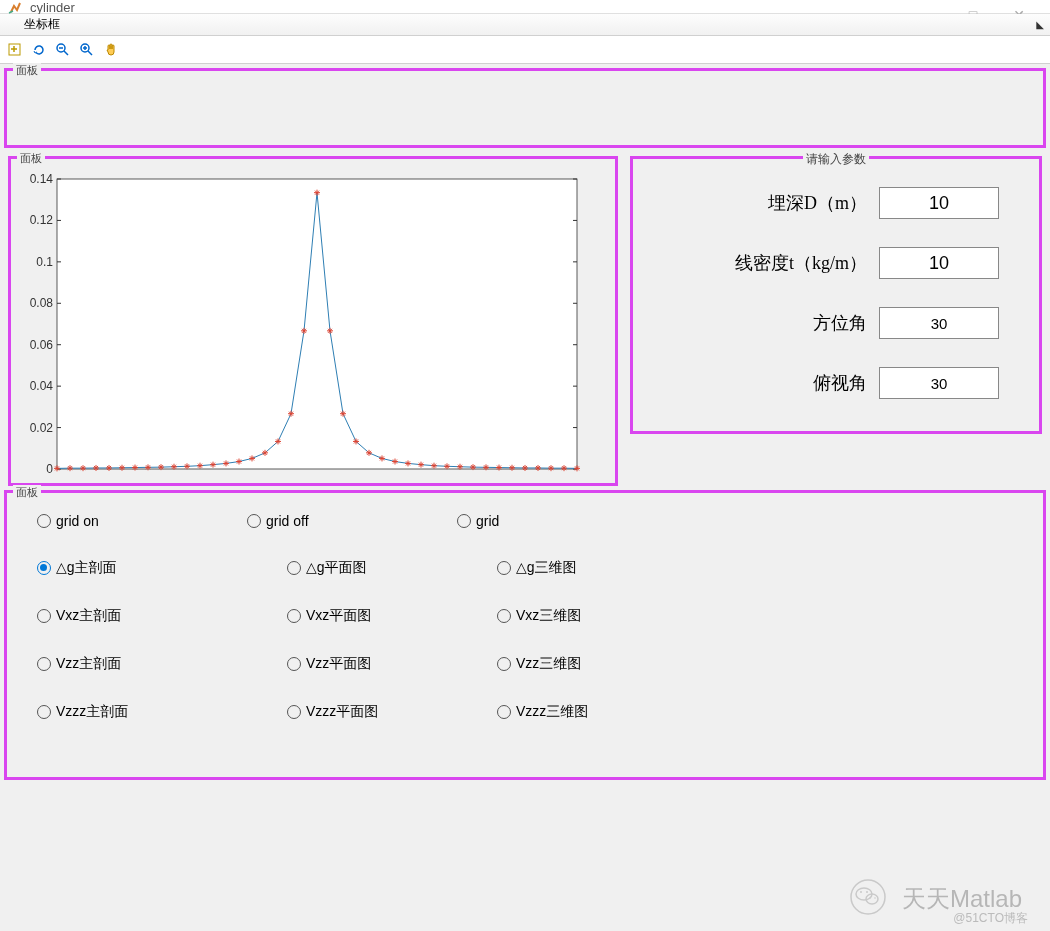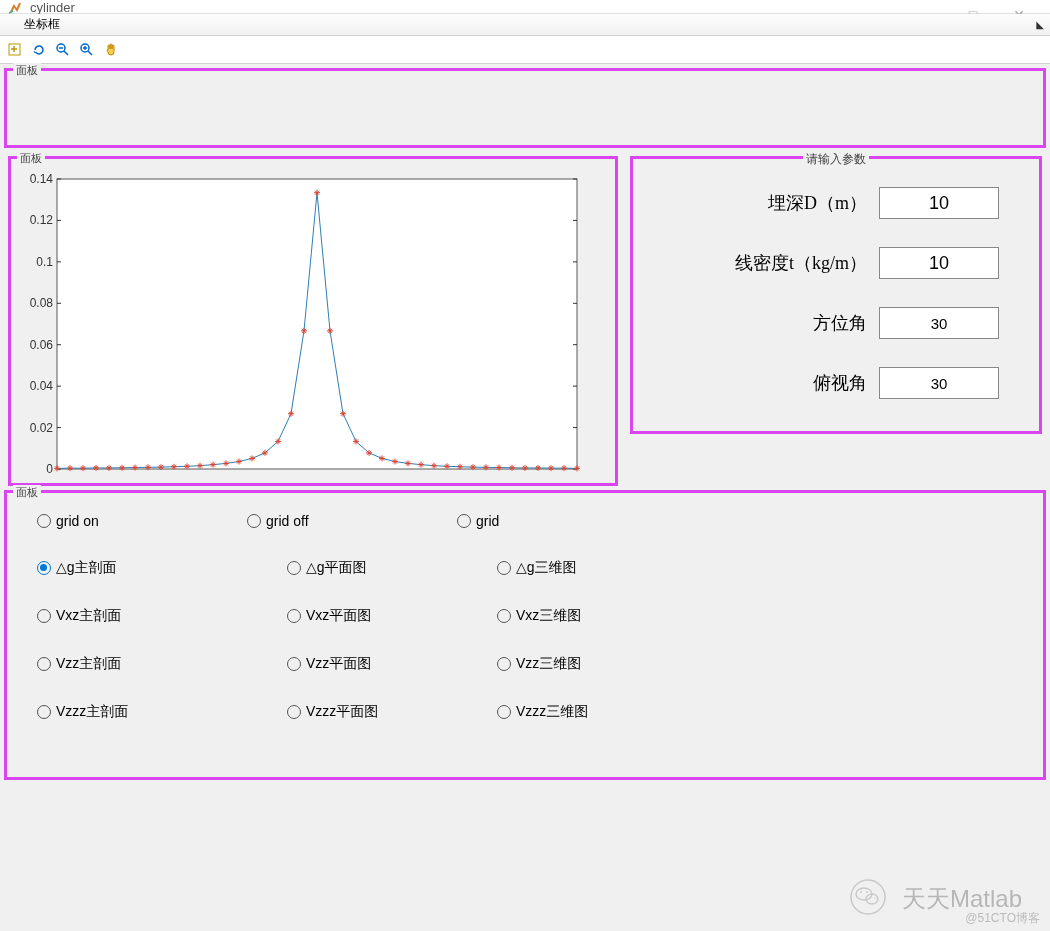--- a/index.html
+++ b/index.html
@@ -89,21 +89,21 @@
   width: 14px; height:14px; border: 1.5px solid #555; border-radius:50%; display:inline-block; position:relative;
 }
 .radio-circle.checked::after {
   content:""; position:absolute; top:2px; left:2px; width:7px; height:7px; background:#0078d7; border-radius:50%;
 }
 .radio-circle.checked { border-color:#0078d7; }
 .watermark {
   position:absolute; bottom:16px; right:28px; display:flex; align-items:flex-end; gap:16px; opacity:0.55;
   font-size:24px; color:#888;
 }
-.watermark-sub { position:absolute; bottom:4px; right:10px; font-size:12px; color:#bbb; }
+.watermark-sub { position:absolute; bottom:4px; right:22px; font-size:12px; color:#bbb; }
 .wechat-icon { width:36px; height:36px; }
 </style>
 </head>
 <body>
 
 <div class="titlebar">
   <svg class="app-icon" viewBox="0 0 16 16">
     <path d="M3 12 L6 6 L9 10 L12 3" stroke="#d97f2e" stroke-width="2" fill="none"></path>
     <path d="M1 13 L5 11" stroke="#4a8" stroke-width="1.5"></path>
   </svg>

